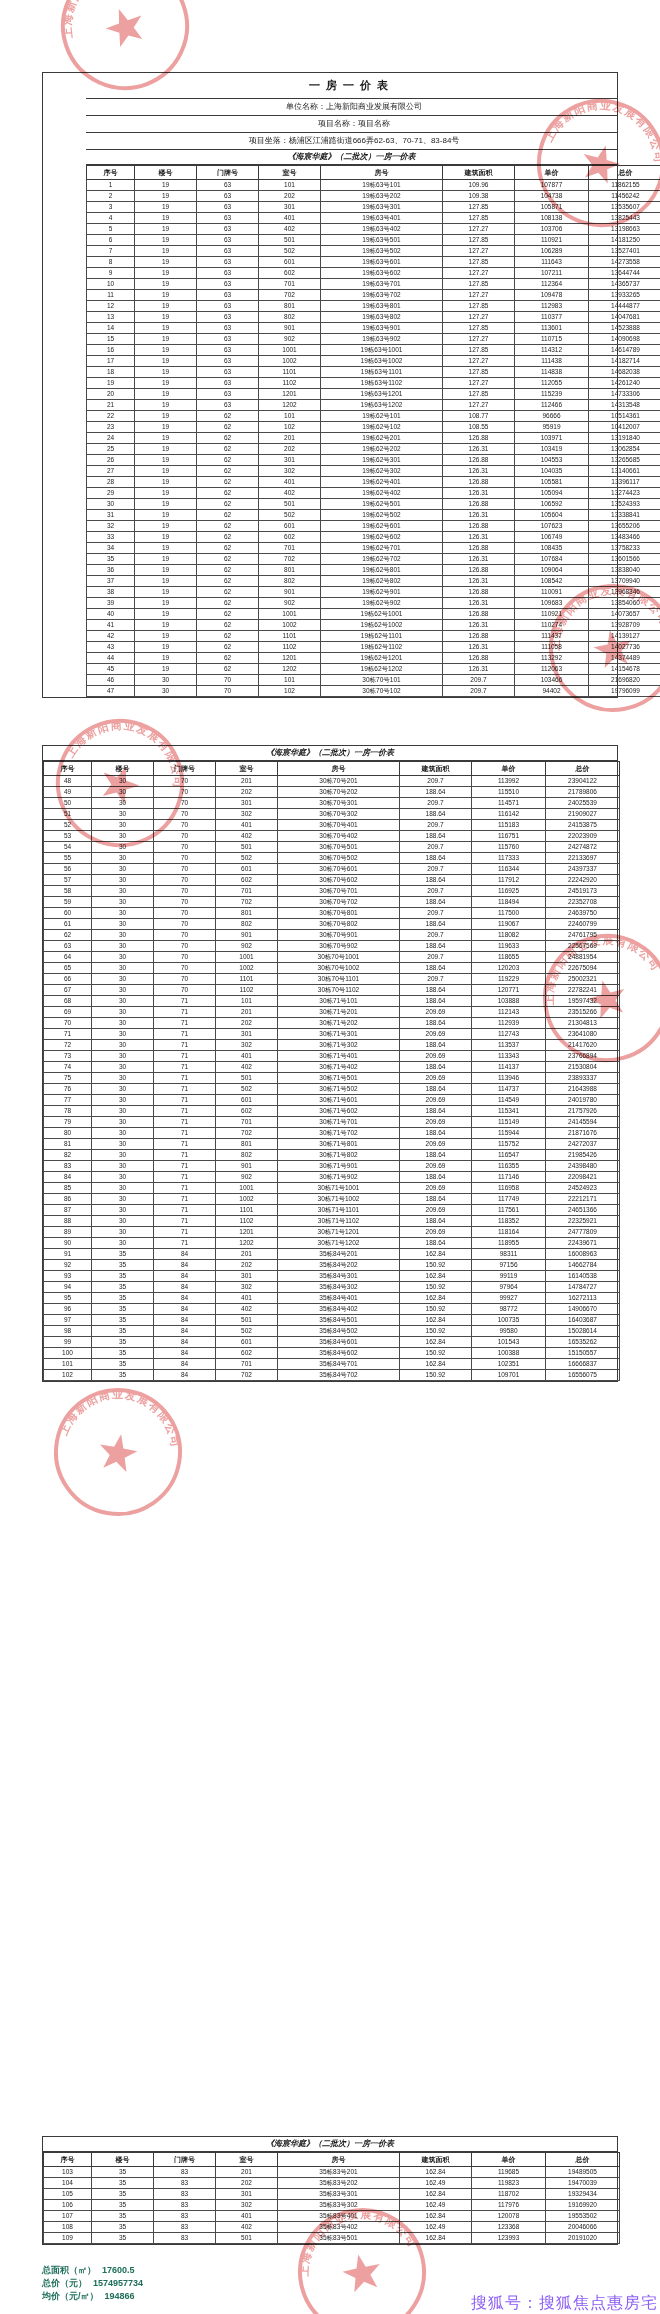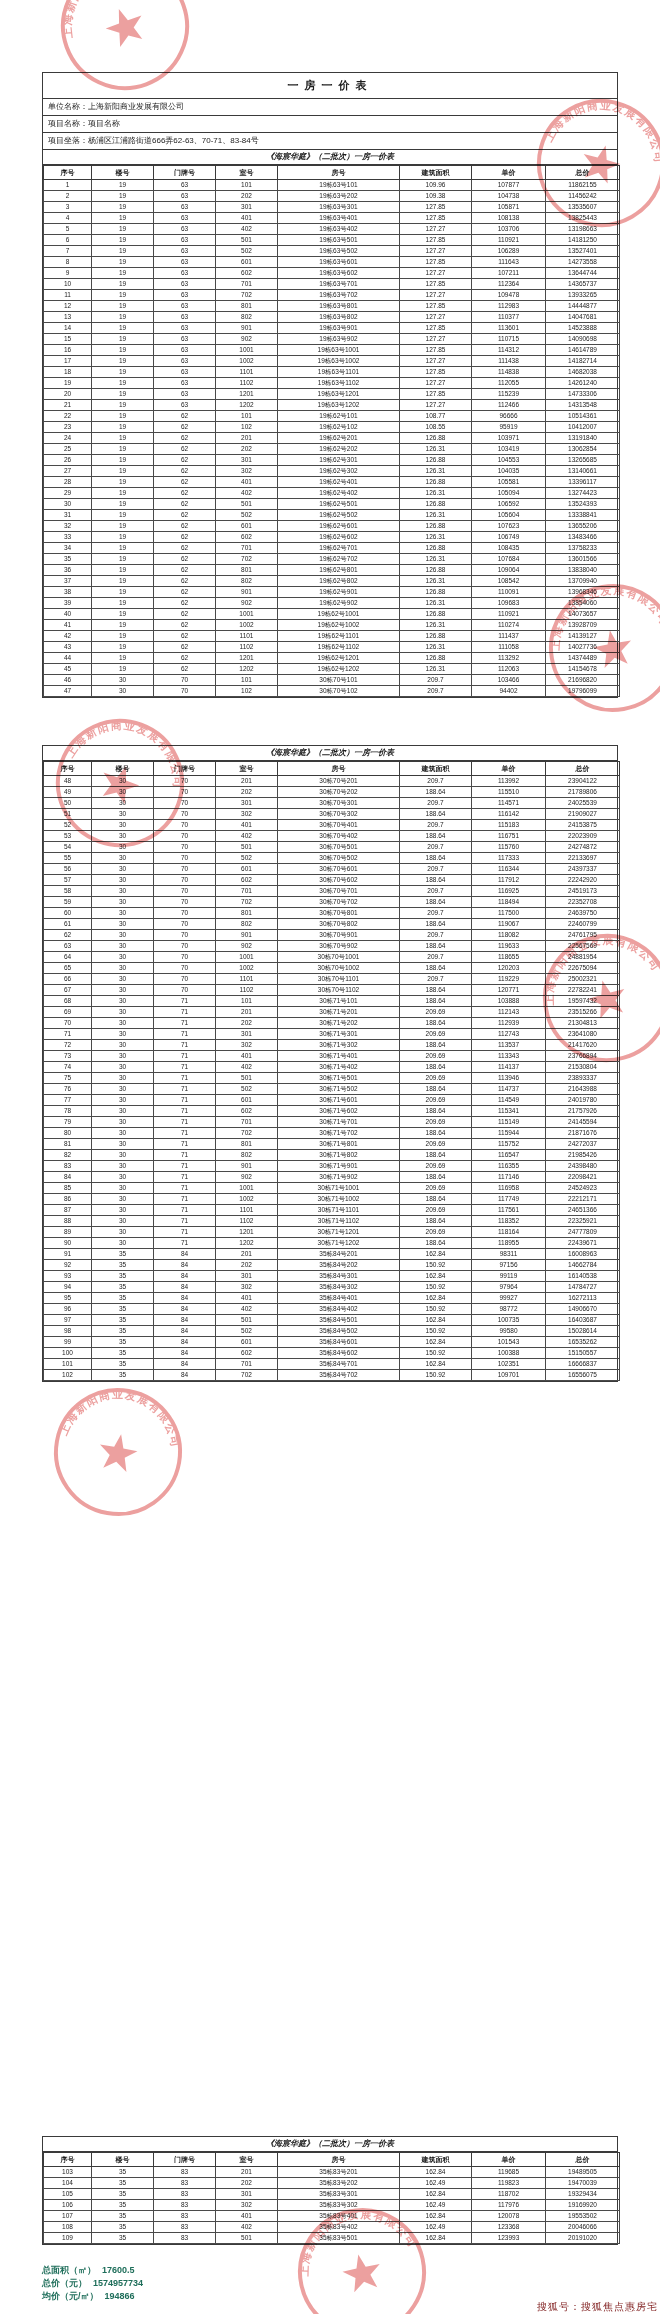--- a/index.html
+++ b/index.html
@@ -31,20 +31,21 @@
     border-bottom:1px solid #3a3a3a;
   }
   .info-row{
     height:16px;
     line-height:16px;
     font-size:8px;
     padding-left:5px;
     border-bottom:1px solid #3a3a3a;
     white-space:nowrap;
     overflow:hidden;
+    text-align:center;
   }
   .subtitle{
     height:14px;
     line-height:14px;
     text-align:center;
     font-size:8px;
     font-weight:bold;
     border-bottom:1px solid #3a3a3a;
     font-style:italic;
   }
@@ -80,40 +81,40 @@
     font-weight:bold;
     color:#1e6e5a;
     line-height:13px;
     margin-top:12px;
   }
   .summary-line span{margin-right:6px;}
   .watermark{
     position:absolute;
     right:2px;
     bottom:0px;
-    font-size:10px;
-    color:#7f1d1d;
+    font-size:16px;
+    color:#8b5cf6;
     letter-spacing:1px;
   }
   .stamp{
     position:absolute;
     width:140px;
     height:140px;
     opacity:0.55;
     pointer-events:none;
     mix-blend-mode:multiply;
     z-index:5;
   }
 </style>
 </head>
 <body>
 
 <div class="page">
 
-  <div class="tbl-wrap" style="top:72px;">
+  <div class="tbl-wrap" style="top:72px;padding-left:43px;">
     <div class="doc-title">一房一价表</div>
     <div class="info-row">单位名称：上海新阳商业发展有限公司</div>
     <div class="info-row">项目名称：项目名称</div>
     <div class="info-row">项目坐落：杨浦区江浦路街道666弄62-63、70-71、83-84号</div>
     <div class="subtitle">《海宸华庭》（二批次）一房一价表</div>
     <table class="price-table">
         <colgroup>
           <col style="width: 48px;">
           <col style="width: 62px;">
           <col style="width: 62px;">

